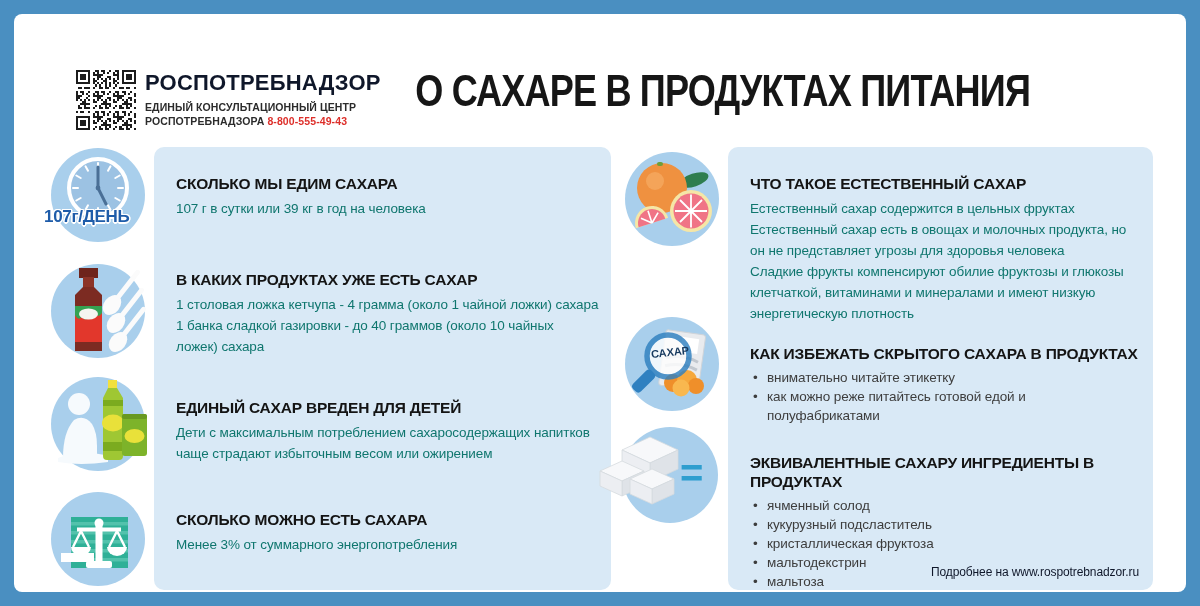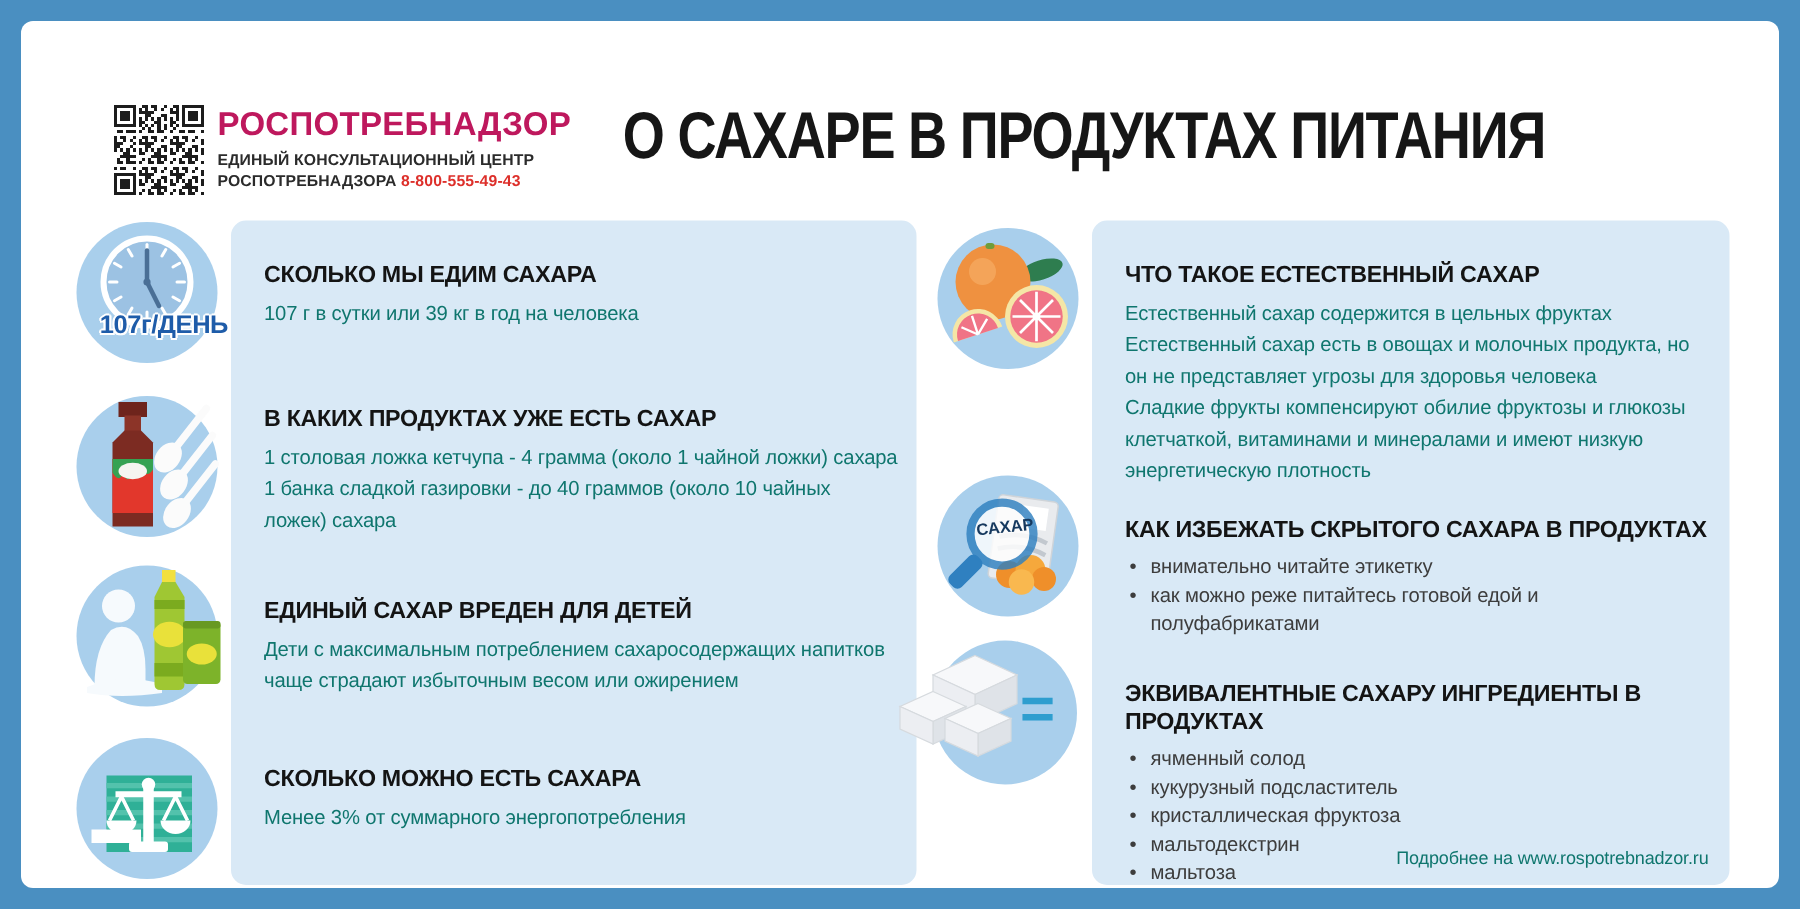--- a/index.html
+++ b/index.html
@@ -10,21 +10,21 @@
     -webkit-font-smoothing:antialiased;
   }
   .sheet{
     position:absolute;left:14px;top:14px;right:14px;bottom:14px;
     background:#ffffff;border-radius:8px;
   }
   
   .qr{position:absolute;left:62px;top:56px;width:60px;height:60px;}
   .qr svg{width:100%;height:100%;display:block;}
   .orgblock{position:absolute;left:131px;top:57px;width:230px;}
-  .orgname{font-size:22px;font-weight:700;color:#be185d;letter-spacing:.2px;line-height:24px;}
+  .orgname{font-size:22px;font-weight:700;color:#0f172a;letter-spacing:.2px;line-height:24px;}
   .orgsub{margin-top:6px;font-size:10.5px;font-weight:700;color:#2b2b2b;line-height:13.5px;letter-spacing:.1px;}
   .phone{color:#dd2f2a;}
   .maintitle{
     position:absolute;left:340px;top:52px;width:680px;text-align:center;
     font-size:44px;font-weight:800;color:#161616;letter-spacing:-1px;
     transform:scaleX(.82);transform-origin:center;white-space:nowrap;
   }
   
   .panel{position:absolute;background:#d9e9f6;border-radius:10px;}
   .panel-left{left:140px;top:133px;width:457px;height:443px;}
@@ -36,34 +36,34 @@
   }
   .sec .body{font-size:13.5px;color:#0f766e;line-height:21px;letter-spacing:-.1px;}
   .sec .body div{margin:0;}
   ul.bullets{margin:4px 0 0 0;padding:0;list-style:none;}
   ul.bullets li{
     position:relative;padding-left:17px;font-size:13.5px;color:#3d3d3d;
     line-height:19px;letter-spacing:-.1px;
   }
   ul.bullets li::before{content:"•";position:absolute;left:3px;top:0;color:#3d3d3d;}
   .panel-footer{
-    position:absolute;right:14px;bottom:11px;font-size:12px;color:#0f766e;letter-spacing:-.1px;
+    position:absolute;right:14px;bottom:11px;font-size:12px;color:#0f172a;letter-spacing:-.1px;
   }
   
   .icon{position:absolute;width:96px;height:96px;}
   .icon svg{width:100%;height:100%;display:block;overflow:visible;}
   .ic-clock{left:36px;top:133px;}
   .ic-ketchup{left:36px;top:249px;}
   .ic-child{left:36px;top:362px;}
   .ic-scales{left:36px;top:477px;}
   .ic-grapefruit{left:610px;top:137px;}
   .ic-magnifier{left:610px;top:302px;}
   .ic-cubes{left:586px;top:409px;width:124px;height:100px;}
   .clock-badge{
-    position:absolute;left:-6px;right:-6px;top:60px;text-align:right;
+    position:absolute;left:-6px;right:-6px;top:60px;text-align:left;
     font-size:17px;font-weight:800;color:#1e5ca9;letter-spacing:-.3px;
     text-shadow:-1.5px 0 #fff,1.5px 0 #fff,0 -1.5px #fff,0 1.5px #fff,
                 -1px -1px #fff,1px 1px #fff,-1px 1px #fff,1px -1px #fff;
   }
   .lens-label{
     position:absolute;left:20px;top:30px;width:52px;text-align:center;
     font-size:11px;font-weight:800;color:#16395e;letter-spacing:0;
     transform:rotate(-6deg);
   }
   .equals{

